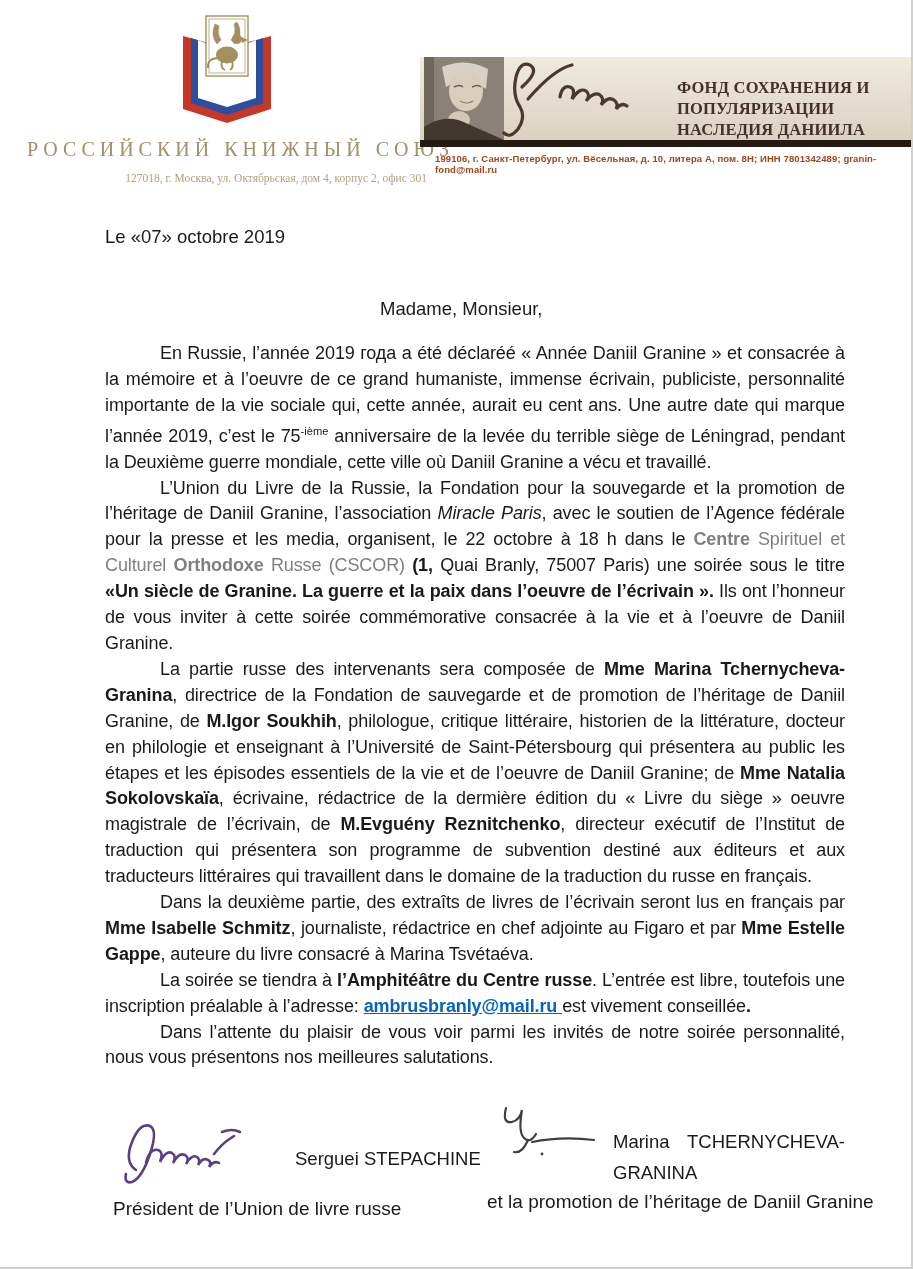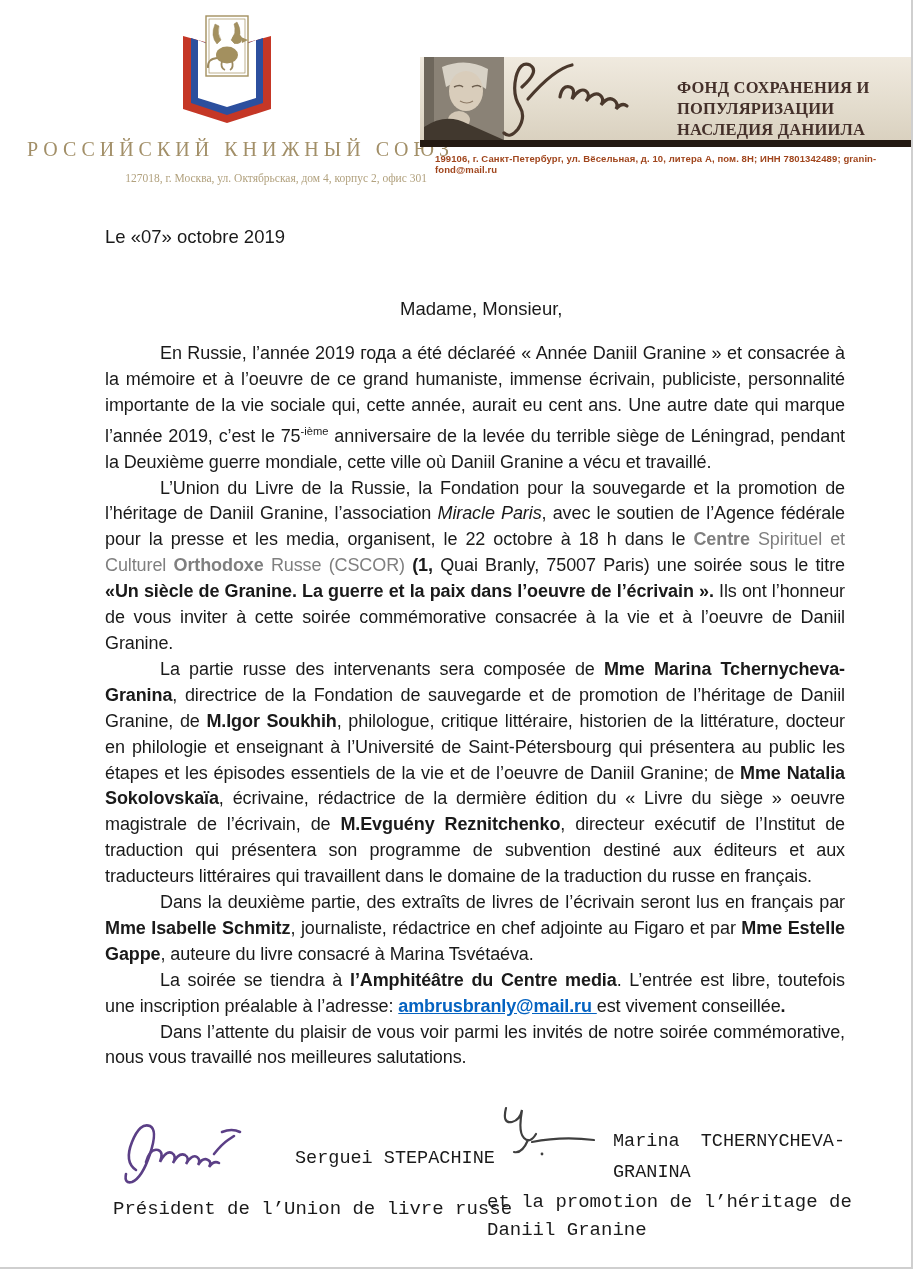--- a/index.html
+++ b/index.html
@@ -42,34 +42,34 @@
     font-family:"Liberation Serif", serif;
     font-weight:bold;font-size:16.5px;line-height:21px;
     color:#44302a;letter-spacing:.2px;
   }
   .fond-addr{
     position:absolute;left:423px;top:153px;width:488px;
     font-size:9.5px;font-weight:bold;color:#a0451c;letter-spacing:.1px;margin-left:12px;
   }
   
   .date-line{position:absolute;left:105px;top:226px;font-size:18.5px;}
-  .salutation{position:absolute;left:400px;top:298px;font-size:18.5px;}
+  .salutation{position:absolute;left:380px;top:298px;font-size:18.5px;}
   .letter-body{
     position:absolute;left:105px;top:341px;width:740px;
     font-size:18px;line-height:25.9px;text-align:justify;
     letter-spacing:-0.1px;
   }
   .letter-body p{margin:0;text-indent:55px;}
   .letter-body .b{font-weight:bold;}
   .letter-body .i{font-style:italic;}
   .letter-body .gray{color:#7f7f7f;}
   .letter-body .sup{vertical-align:super;font-size:0.62em;letter-spacing:0;}
   .letter-body a{color:#0563c1;font-weight:bold;text-decoration:underline;cursor:pointer;}
   
-  .signatures{position:absolute;left:0;top:1100px;right:0;height:165px;font-family:Liberation Mono, monospace;}
+  .signatures{position:absolute;left:0;top:1100px;right:0;height:165px;}
   .sig-left-img{position:absolute;left:118px;top:10px;}
   .sig-left-name{position:absolute;left:295px;top:48px;font-size:18.5px;}
   .sig-left-title{position:absolute;left:113px;top:98px;font-size:19px;}
   .sig-right-img{position:absolute;left:498px;top:2px;}
   .sig-right-name{position:absolute;left:613px;top:26px;width:232px;font-size:18.5px;line-height:31px;}
   .sig-right-name .l1{display:flex;justify-content:space-between;}
   .sig-right-title{position:absolute;left:487px;top:88px;font-size:19px;line-height:28px;}
 </style>
 </head>
 <body>
@@ -125,22 +125,22 @@
   <div class="fond-addr">199106, г. Санкт-Петербург, ул. Вёсельная, д. 10, литера А, пом. 8Н; ИНН 7801342489; granin-fond@mail.ru</div>
 
   <div class="date-line">Le «07» octobre 2019</div>
   <div class="salutation">Madame, Monsieur,</div>
 
   <div class="letter-body">
     <p><span>En Russie, l’année 2019 года a été déclaréé « Année Daniil Granine » et consacrée à la mémoire et à l’oeuvre de ce grand humaniste, immense écrivain, publiciste, personnalité importante de la vie sociale qui, cette année, aurait eu cent ans. Une autre date qui marque l’année 2019, c’est le 75</span><span class="sup">-ième</span><span> anniversaire de la levée du terrible siège de Léningrad, pendant la Deuxième guerre mondiale, cette ville où Daniil Granine a vécu et travaillé.</span></p>
     <p><span>L’Union du Livre de la Russie, la Fondation pour la souvegarde et la promotion de l’héritage de Daniil Granine, l’association </span><span class="i">Miracle Paris</span><span>, avec le soutien de l’Agence fédérale pour la presse et les media, organisent, le 22 octobre à 18 h dans le </span><span class="b gray">Centre </span><span class="gray">Spirituel et Culturel </span><span class="b gray">Orthodoxe </span><span class="gray">Russe (CSCOR) </span><span class="b">(1,</span><span> Quai Branly, 75007 Paris) une soirée sous le titre </span><span class="b">«Un siècle de Granine. La guerre et la paix dans l’oeuvre de l’écrivain ».</span><span> Ils ont l’honneur de vous inviter à cette soirée commémorative consacrée à la vie et à l’oeuvre de Daniil Granine.</span></p>
     <p><span>La partie russe des intervenants sera composée de </span><span class="b">Mme Marina Tchernycheva-Granina</span><span>, directrice de la Fondation de sauvegarde et de promotion de l’héritage de Daniil Granine, de </span><span class="b">M.Igor Soukhih</span><span>, philologue, critique littéraire, historien de la littérature, docteur en philologie et enseignant à l’Université de Saint-Pétersbourg qui présentera au public les étapes et les épisodes essentiels de la vie et de l’oeuvre de Daniil Granine; de </span><span class="b">Mme Natalia Sokolovskaïa</span><span>, écrivaine, rédactrice de la dermière édition du « Livre du siège » oeuvre magistrale de l’écrivain, de </span><span class="b">M.Evguény Reznitchenko</span><span>, directeur exécutif de l’Institut de traduction qui présentera son programme de subvention destiné aux éditeurs et aux traducteurs littéraires qui travaillent dans le domaine de la traduction du russe en français.</span></p>
     <p><span>Dans la deuxième partie, des extraîts de livres de l’écrivain seront lus en français par </span><span class="b">Mme Isabelle Schmitz</span><span>, journaliste, rédactrice en chef adjointe au Figaro et par </span><span class="b">Mme Estelle Gappe</span><span>, auteure du livre consacré à Marina Tsvétaéva.</span></p>
-    <p><span>La soirée se tiendra à </span><span class="b">l’Amphitéâtre du Centre media</span><span>. L’entrée est libre, toutefois une inscription préalable à l’adresse: </span><a href="#">ambrusbranly@mail.ru </a><span>est vivement conseillée</span><span class="b">.</span></p>
-    <p><span>Dans l’attente du plaisir de vous voir parmi les invités de notre soirée commémorative, nous vous travaillé nos meilleures salutations.</span></p>
+    <p><span>La soirée se tiendra à </span><span class="b">l’Amphitéâtre du Centre russe</span><span>. L’entrée est libre, toutefois une inscription préalable à l’adresse: </span><a href="#">ambrusbranly@mail.ru </a><span>est vivement conseillée</span><span class="b">.</span></p>
+    <p><span>Dans l’attente du plaisir de vous voir parmi les invités de notre soirée personnalité, nous vous présentons nos meilleures salutations.</span></p>
   </div>
 
   <div class="signatures">
     <svg class="sig-left-img" width="160" height="78" viewBox="0 0 160 78">
       <g fill="none" stroke="#5b3f86" stroke-width="2.6" stroke-linecap="round">
         <path d="M18,60 q-12,-8 -4,-28 q8,-20 18,-16 q8,4 0,28 q-8,24 -18,28 q-8,2 -6,-8"></path>
         <path d="M28,52 q4,-14 12,-12 q6,2 2,12 q6,-12 12,-9 q5,3 1,10 q6,-11 12,-8 q5,3 1,9 q6,-10 11,-7 q4,3 1,8 q5,-8 10,-5 q4,2 1,7 q5,-7 10,-4"></path>
         <path d="M96,44 q8,-10 14,-14 l6,-4"></path>
         <path d="M104,22 q10,-4 18,0"></path>
       </g>

